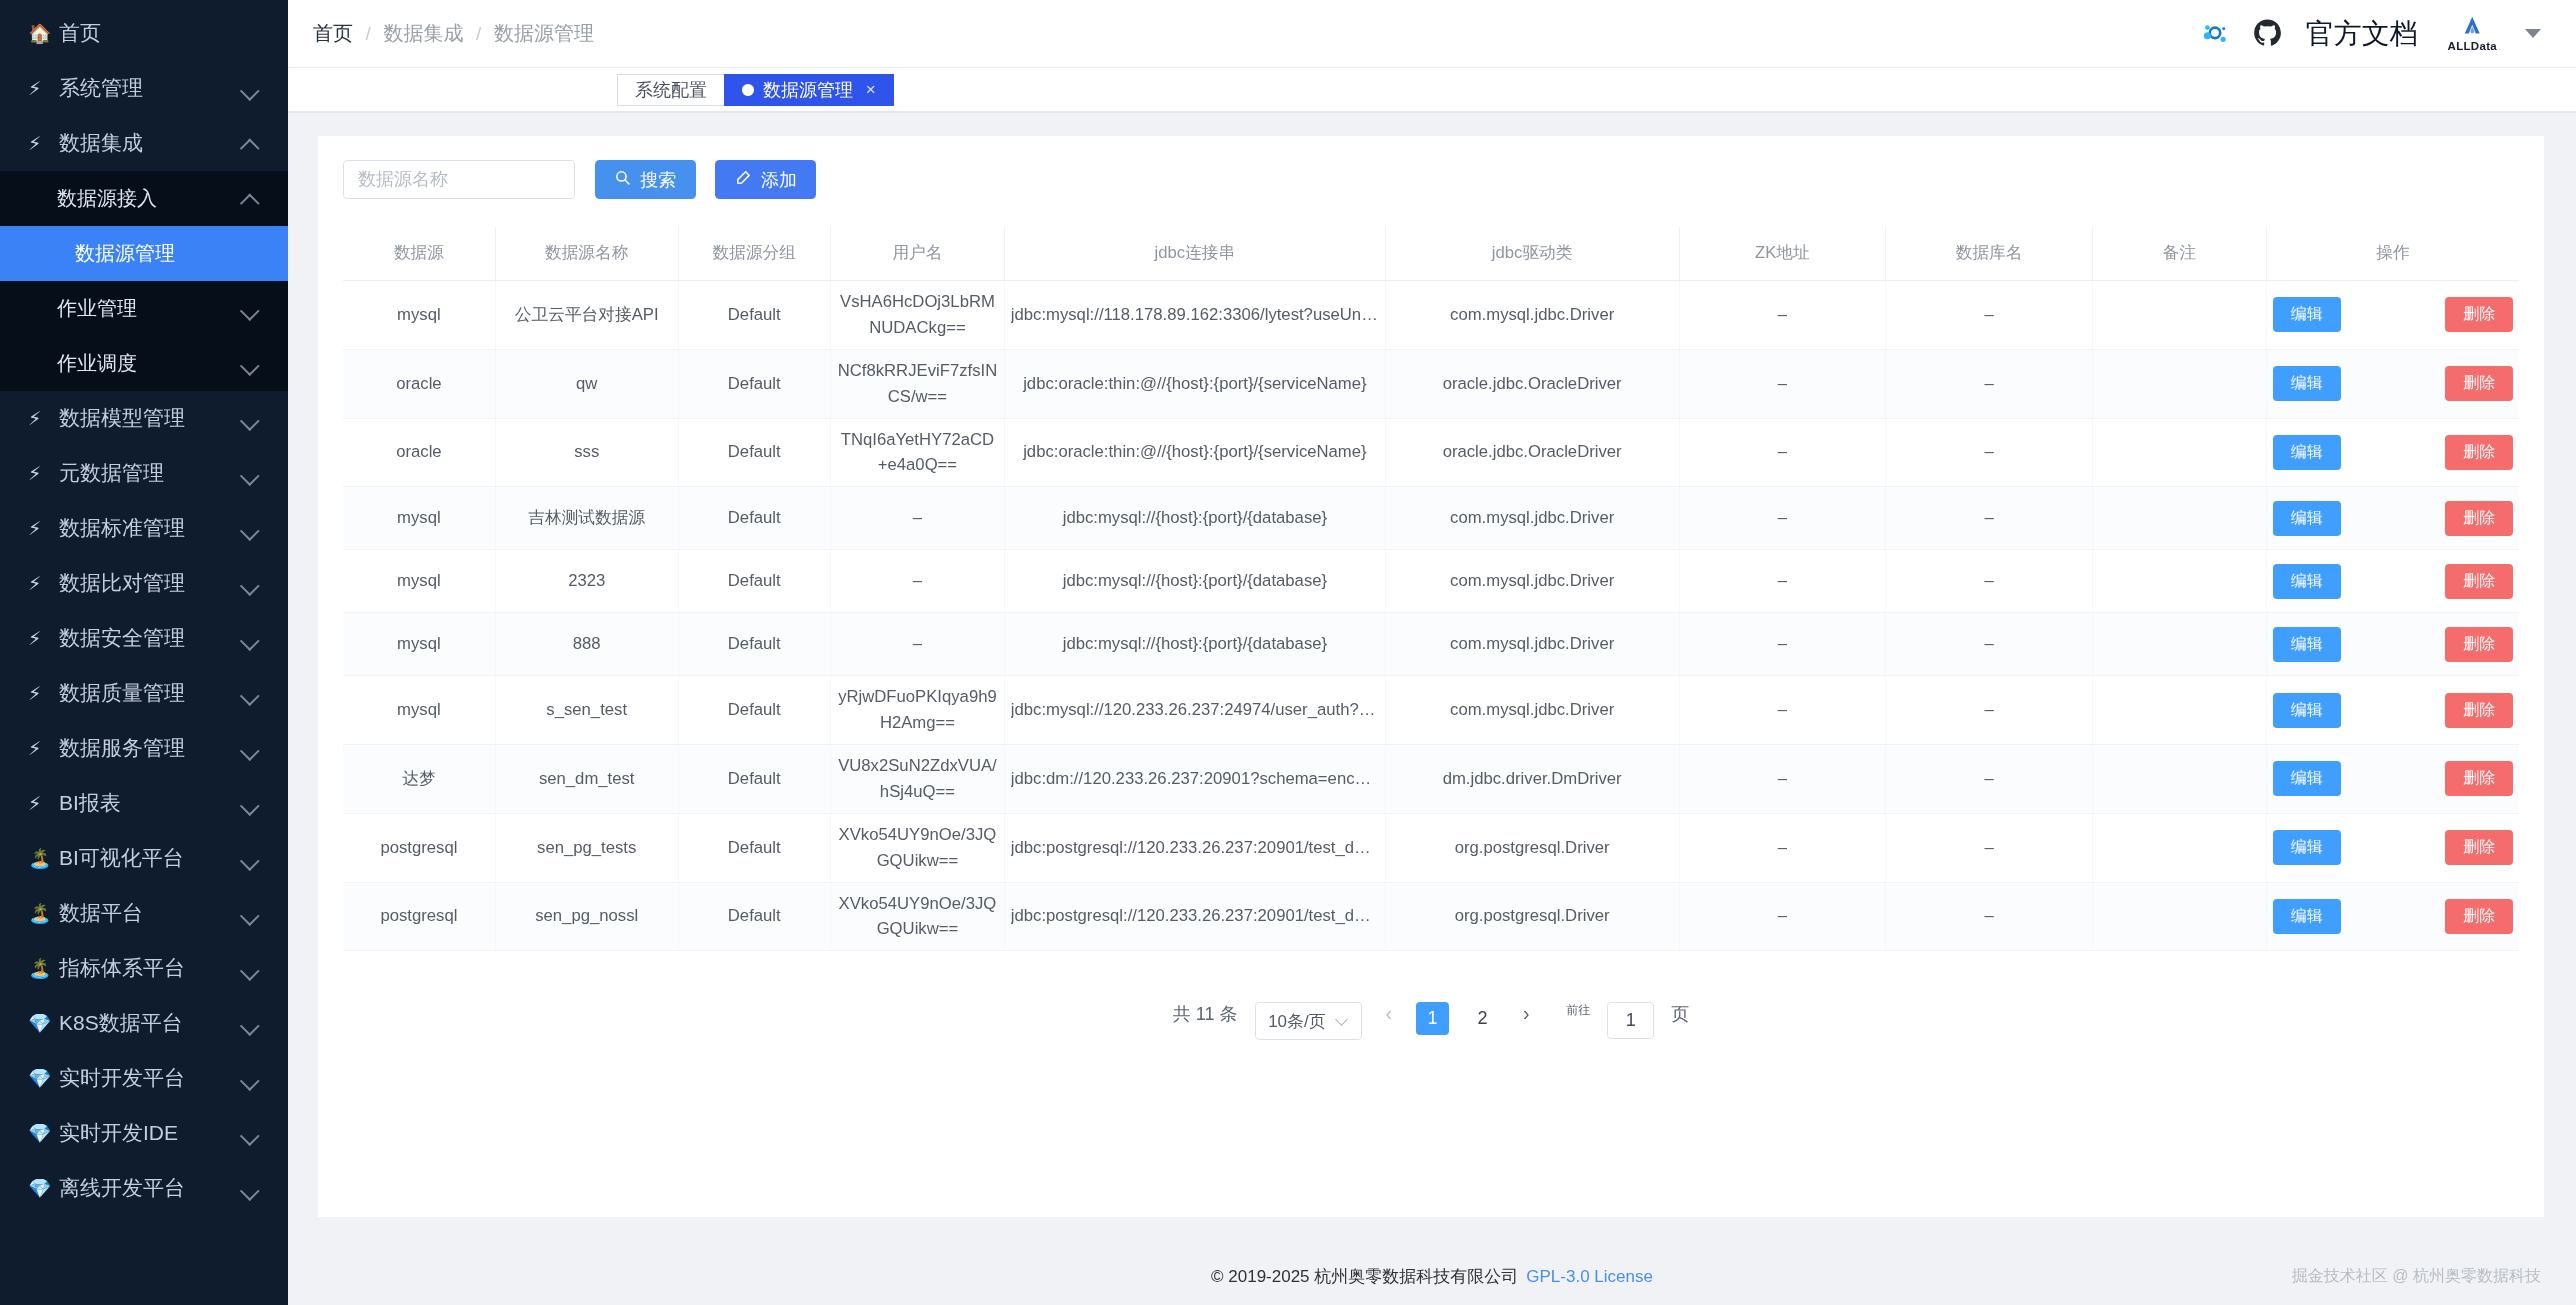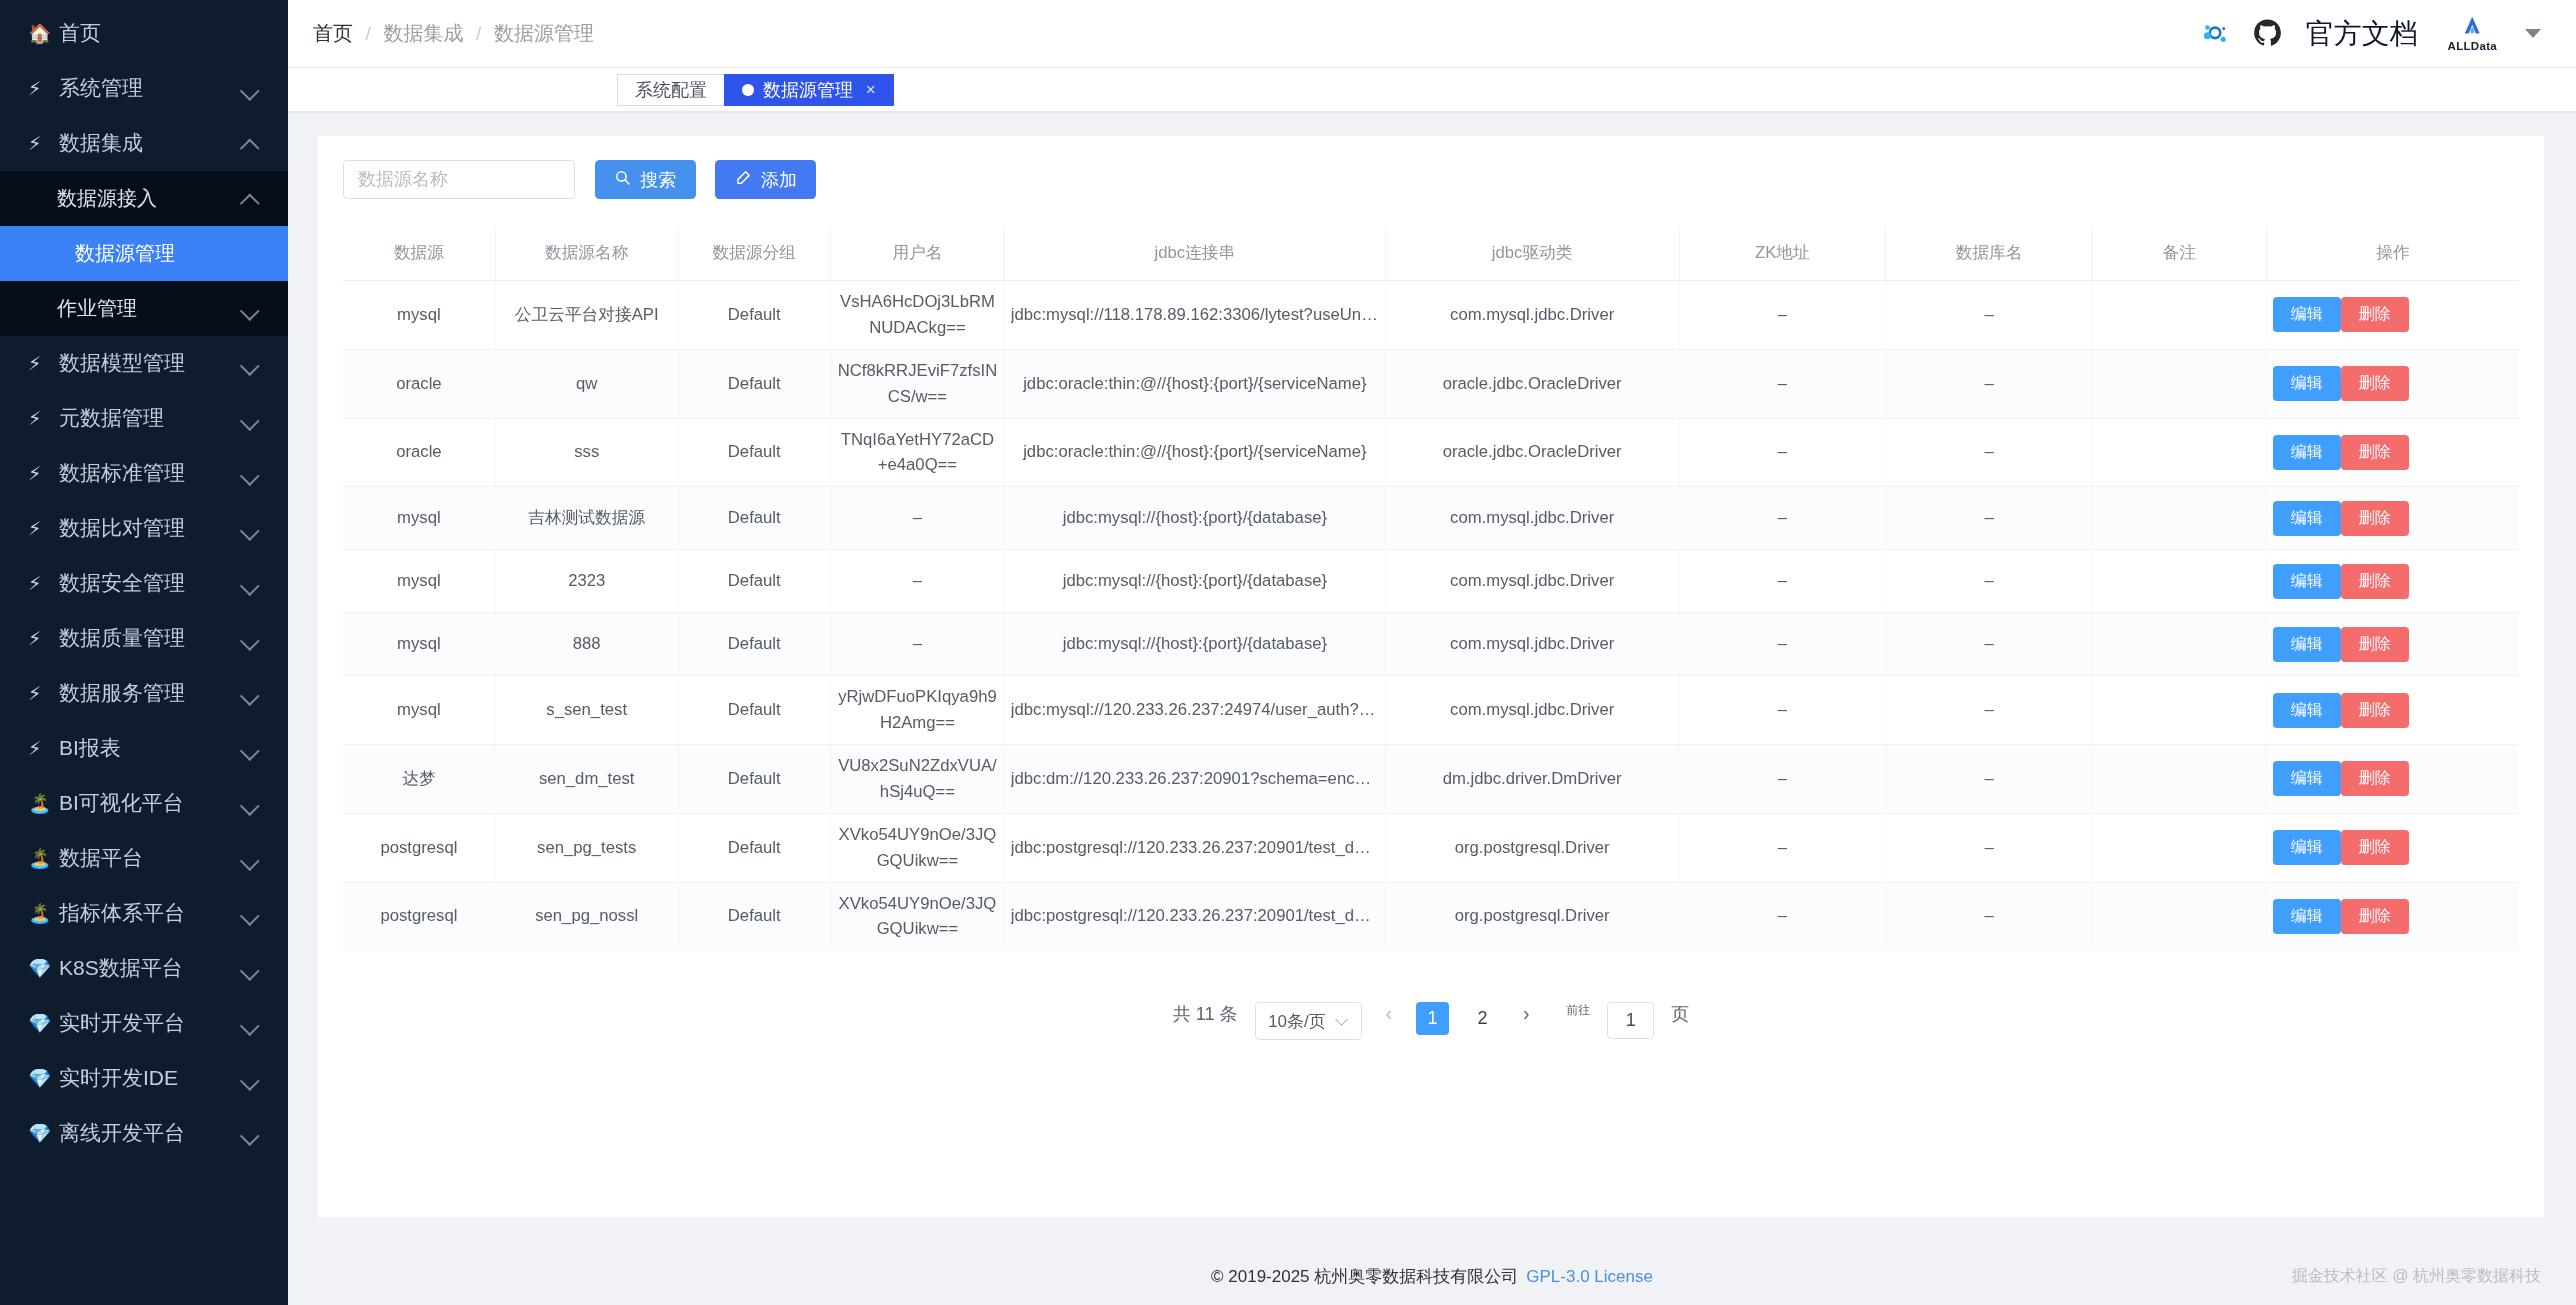--- a/index.html
+++ b/index.html
@@ -119,21 +119,21 @@
   }
   table.grid th:last-child, table.grid td:last-child { border-right: none; }
   table.grid td {
     font-size: 16.7px; color: #555c66; text-align: center;
     height: 63px; border-bottom: 0.6px solid #f0f2f5;
     border-right: 0.6px solid #f6f7f9;
     padding: 8px 5.8px; line-height: 1.55; word-break: break-all;
   }
   tr.row-even td { background: #fbfcfd; }
   .ellip { display: block; white-space: nowrap; overflow: hidden; text-overflow: ellipsis; }
-  .op-cell { display: flex; align-items: center; justify-content: flex-start; }
+  .op-cell { display: flex; align-items: center; justify-content: space-between; gap: 15px; }
   .op-btn {
     height: 35px; min-width: 68px; border-radius: 4px; border: none;
     color: #fff; font-size: 16px; cursor: pointer; font-family: inherit;
     display: inline-flex; align-items: center; justify-content: center;
   }
   .op-edit { background: #409eff; }
   .op-del { background: #f56c6c; }
 
   .pager { display: flex; align-items: flex-start; justify-content: center; gap: 17px; margin-top: 51px; }
   .pg-total { font-size: 18px; color: #5e6470; }
@@ -193,20 +193,24 @@
         </div>
         <div class="menu-item sub">
           <span class="mi-label">数据源接入</span>
           <span class="mi-arrow up"></span>
         </div>
         <div class="menu-item sub level2 active">
           <span class="mi-label">数据源管理</span>
         </div>
         <div class="menu-item sub">
           <span class="mi-label">作业管理</span>
+          <span class="mi-arrow"></span>
+        </div>
+        <div class="menu-item sub">
+          <span class="mi-label">作业调度</span>
           <span class="mi-arrow"></span>
         </div>
         <div class="menu-item">
           <span class="mi-icon">⚡</span>
           <span class="mi-label">数据模型管理</span>
           <span class="mi-arrow"></span>
         </div>
         <div class="menu-item">
           <span class="mi-icon">⚡</span>
           <span class="mi-label">元数据管理</span>

